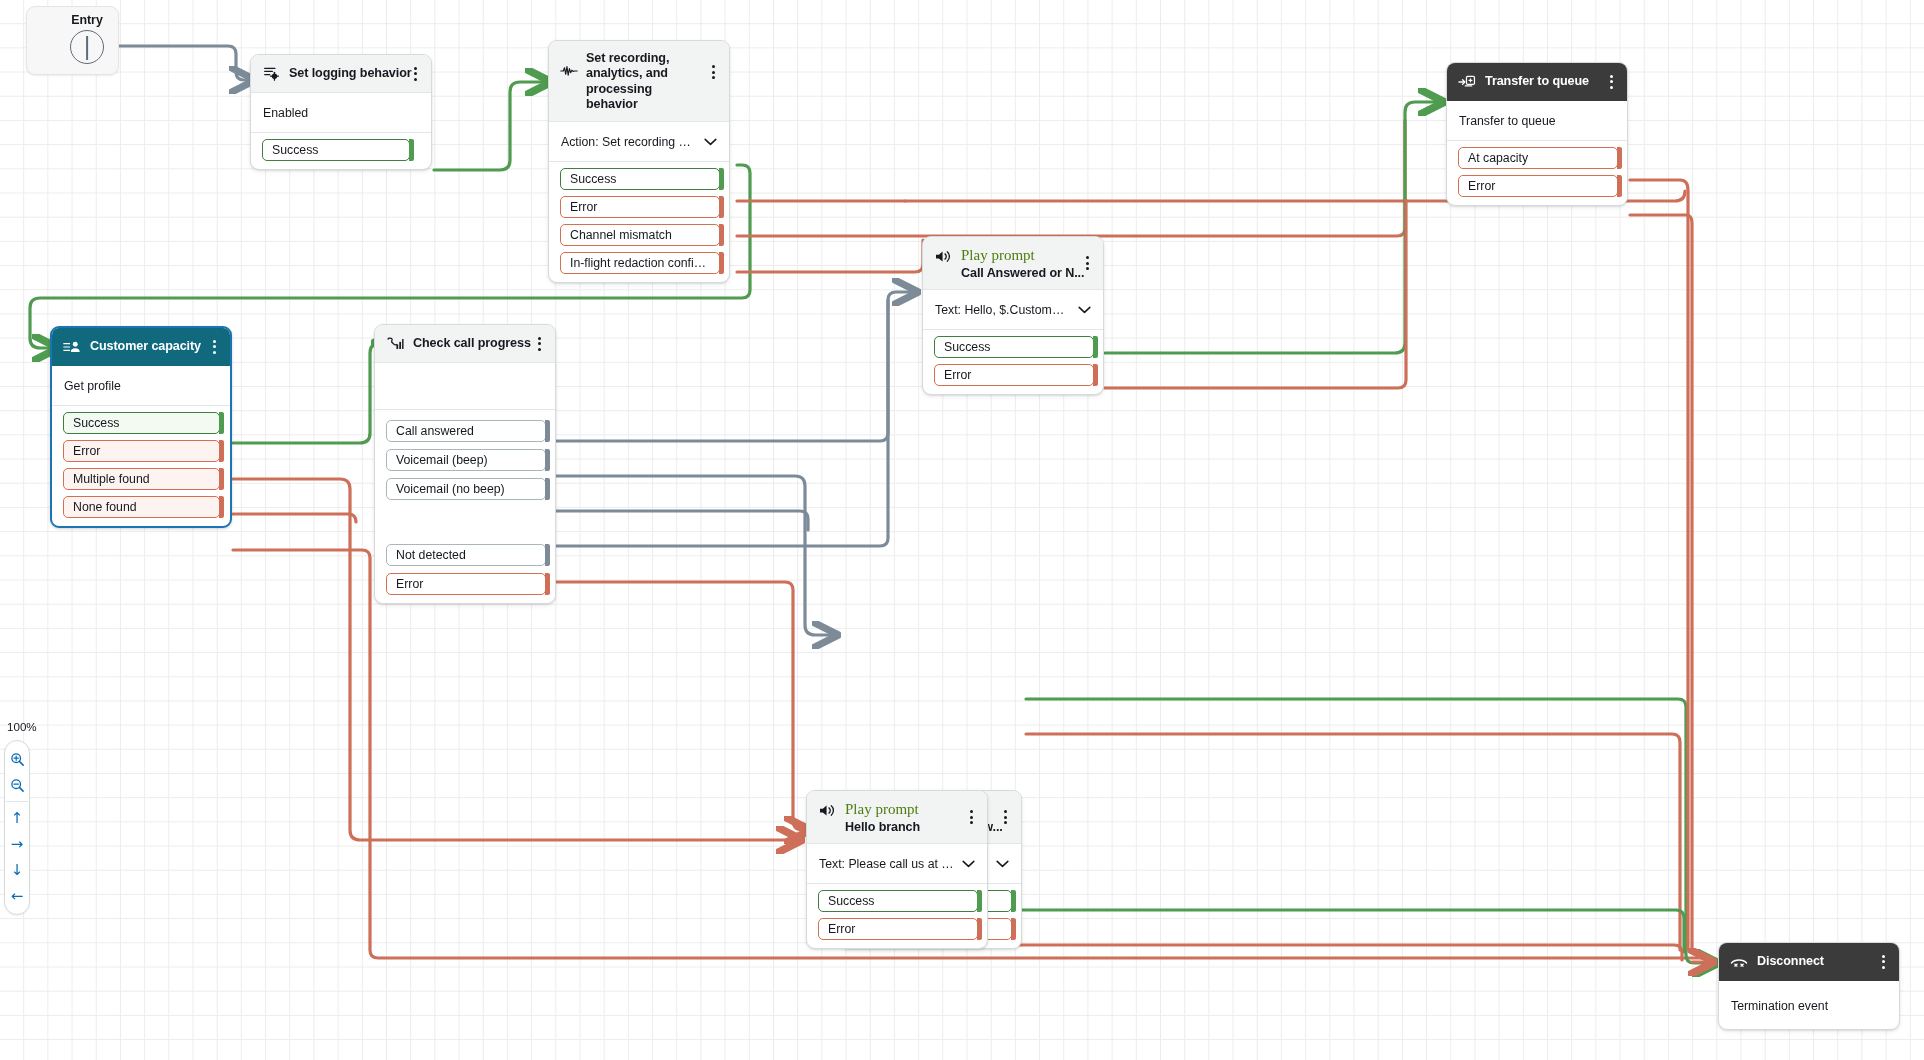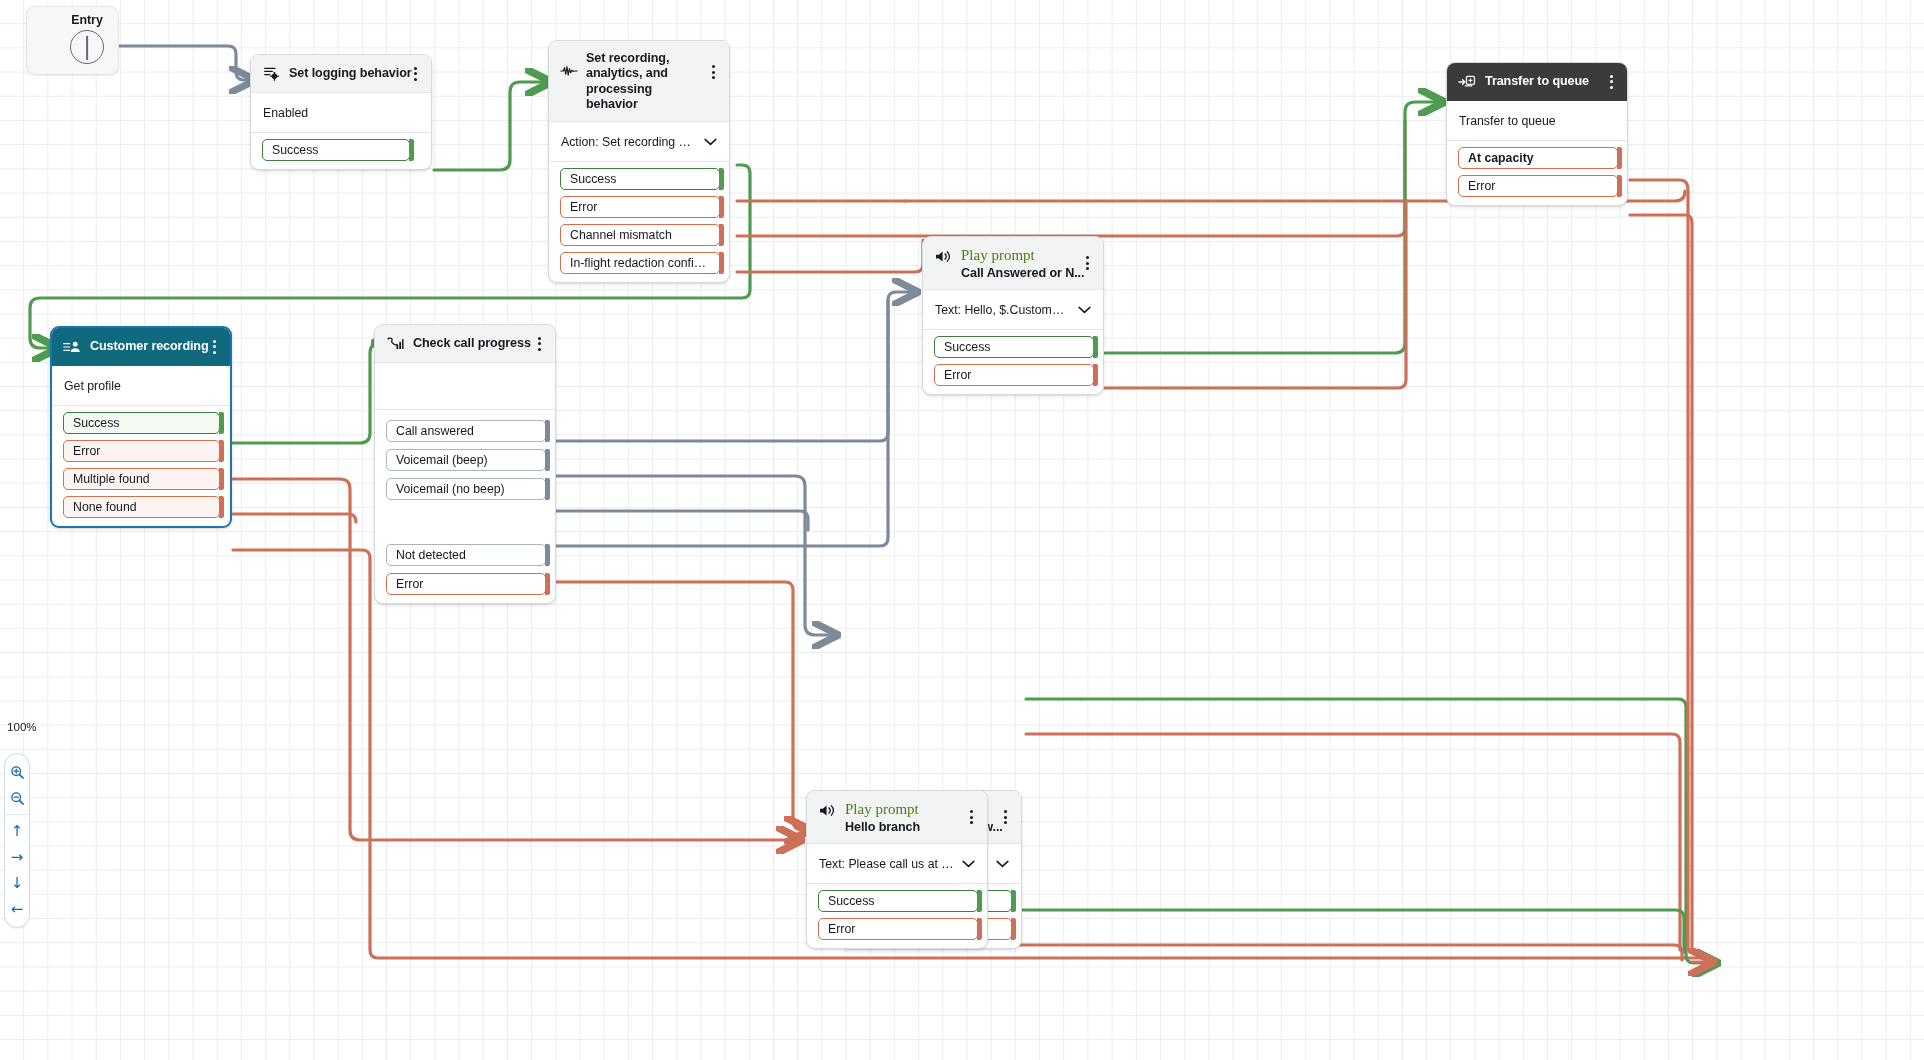--- a/index.html
+++ b/index.html
@@ -109,21 +109,21 @@
     display:flex; flex-direction:column; align-items:center;
     padding:6px 14px 10px 14px;
     z-index:5;
   }
   .entry-node .lbl { font-size:12.4px; font-weight:bold; color:#16191f; margin-bottom:3px; }
   .entry-node .circ { width:34px; height:34px; border:1.6px solid #5f6b7a; border-radius:50%; position:relative; }
   .entry-node .circ::after { content:""; position:absolute; left:50%; top:5px; width:1.8px; height:24px; background:#5f6b7a; transform:translateX(-50%); }
 
   
   #zoom-wrap { position:absolute; left:4px; top:720px; z-index:20; }
-  #zoom-pct { font-size:11.6px; color:#16191f; margin-left:3px; margin-bottom:20px; }
+  #zoom-pct { font-size:11.6px; color:#16191f; margin-left:3px; margin-bottom:7px; }
   #zoom-panel {
     width:26px;
     background:#ffffff;
     border:1px solid #d5dbdb;
     border-radius:13px;
     display:flex; flex-direction:column; align-items:center;
     padding:5px 0;
     box-shadow:0 1px 2px rgba(0,0,0,.06);
   }
   #zoom-panel .zbtn { width:24px; height:26px; display:flex; align-items:center; justify-content:center; cursor:pointer; color:#0b6cb5; }
@@ -305,21 +305,21 @@
       <div class="kebab">
           <i></i>
           <i></i>
           <i></i>
         </div>
     </div>
     <div class="body">
       <span class="txt">Transfer to queue</span>
     </div>
     <div class="ports">
-      <div class="port err" style="width:160px;font-weight:bold;">
+      <div class="port err" style="width:160px;">
         <span>At capacity</span>
         <span class="nub"></span>
       </div>
       <div class="port err" style="width:160px;">
         <span>Error</span>
         <span class="nub"></span>
       </div>
     </div>
   </div>
 
@@ -330,21 +330,21 @@
             <g stroke="#fff" stroke-width="1.5" stroke-linecap="round">
               <line x1="1" y1="5" x2="8" y2="5"></line>
               <line x1="1" y1="9" x2="8" y2="9"></line>
               <line x1="1" y1="13" x2="8" y2="13"></line>
             </g>
             <circle cx="15" cy="5.6" r="3" fill="#fff"></circle>
             <path d="M9.6,15.2 a5.4,4.6 0 0 1 10.8,0 Z" fill="#fff"></path>
           </svg>
       </span>
       <div>
-          <div class="ttl">Customer recording</div>
+          <div class="ttl">Customer capacity</div>
         </div>
       <div class="kebab">
           <i></i>
           <i></i>
           <i></i>
         </div>
     </div>
     <div class="body">
       <span class="txt">Get profile</span>
     </div>
@@ -524,20 +524,42 @@
         <span>Success</span>
         <span class="nub"></span>
       </div>
       <div class="port err" style="width:160px;">
         <span>Error</span>
         <span class="nub"></span>
       </div>
     </div>
   </div>
 
+  <div class="node dark" style="left:1718px; top:942px; width:182px;">
+    <div class="hdr">
+      <span class="ico">
+        <svg width="19" height="14" viewBox="0 0 20 14">
+            <path d="M1.6,8.2 a10,7.4 0 0 1 16.8,0" fill="none" stroke="#fff" stroke-width="1.6" stroke-linecap="round"></path>
+            <path d="M5.4,9.4 l2.4,2.2 M7.8,9.4 l-2.4,2.2" stroke="#fff" stroke-width="1.5" stroke-linecap="round"></path>
+            <path d="M12.2,9.4 l2.4,2.2 M14.6,9.4 l-2.4,2.2" stroke="#fff" stroke-width="1.5" stroke-linecap="round"></path>
+          </svg>
+      </span>
+      <div>
+          <div class="ttl">Disconnect</div>
+        </div>
+      <div class="kebab">
+          <i></i>
+          <i></i>
+          <i></i>
+        </div>
+    </div>
+    <div class="body" style="border-bottom:none; border-radius:0 0 8px 8px; min-height:48px;">
+      <span class="txt">Termination event</span>
+    </div>
+  </div>
 
   <div id="zoom-wrap">
     <div id="zoom-pct">100%</div>
     <div id="zoom-panel">
       <div class="zbtn">
         <svg width="15" height="15" viewBox="0 0 16 16">
             <circle cx="6.6" cy="6.6" r="4.6" fill="none" stroke="#0b6cb5" stroke-width="1.4"></circle>
             <line x1="10" y1="10" x2="14" y2="14" stroke="#0b6cb5" stroke-width="1.6" stroke-linecap="round"></line>
             <line x1="6.6" y1="4.3" x2="6.6" y2="8.9" stroke="#0b6cb5" stroke-width="1.3" stroke-linecap="round"></line>
             <line x1="4.3" y1="6.6" x2="8.9" y2="6.6" stroke="#0b6cb5" stroke-width="1.3" stroke-linecap="round"></line>

